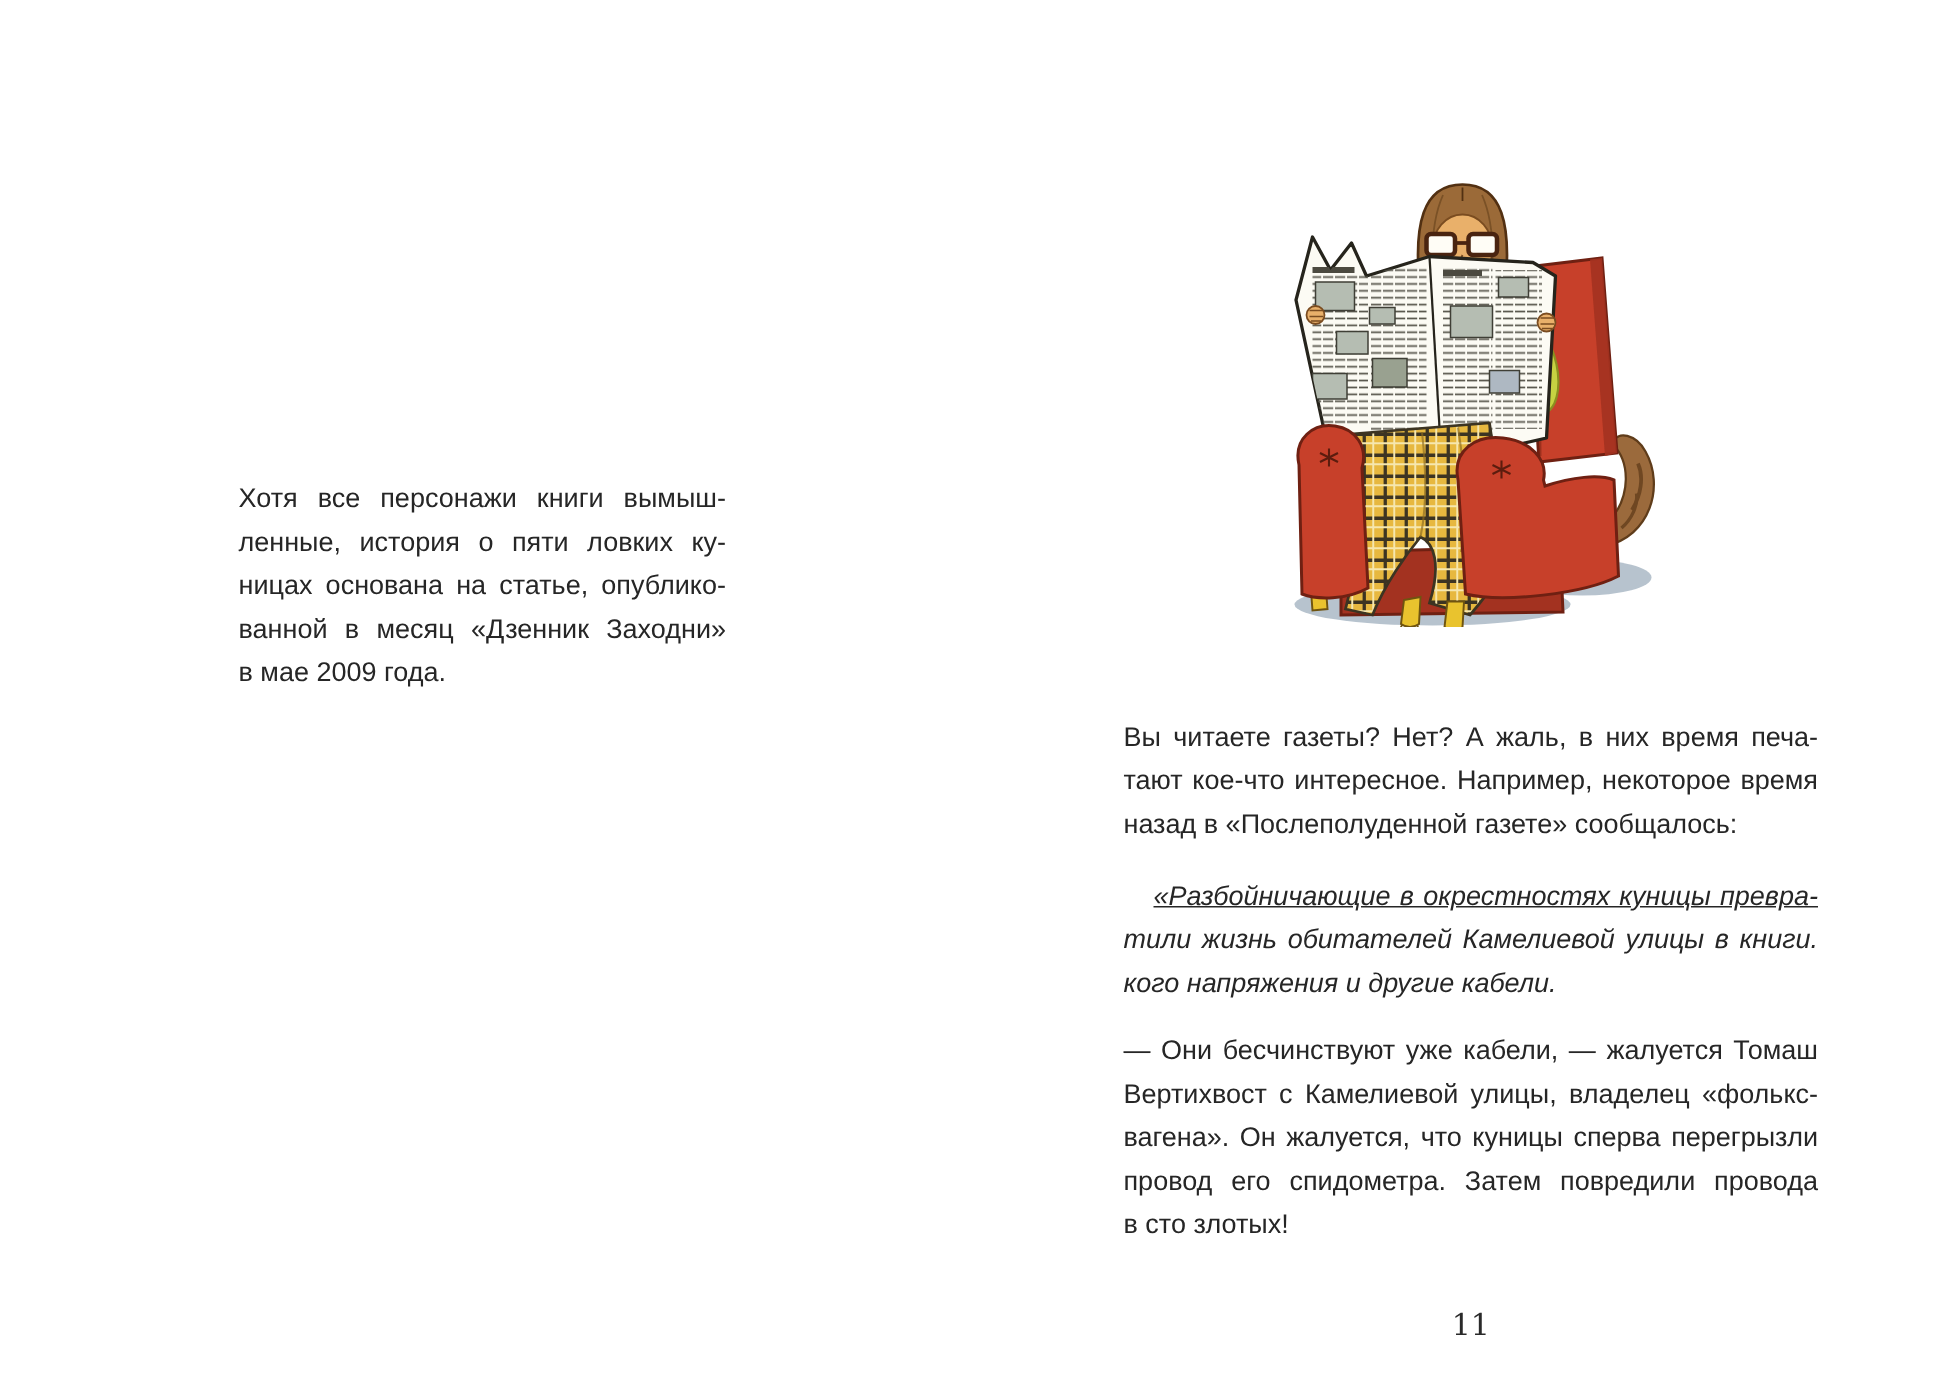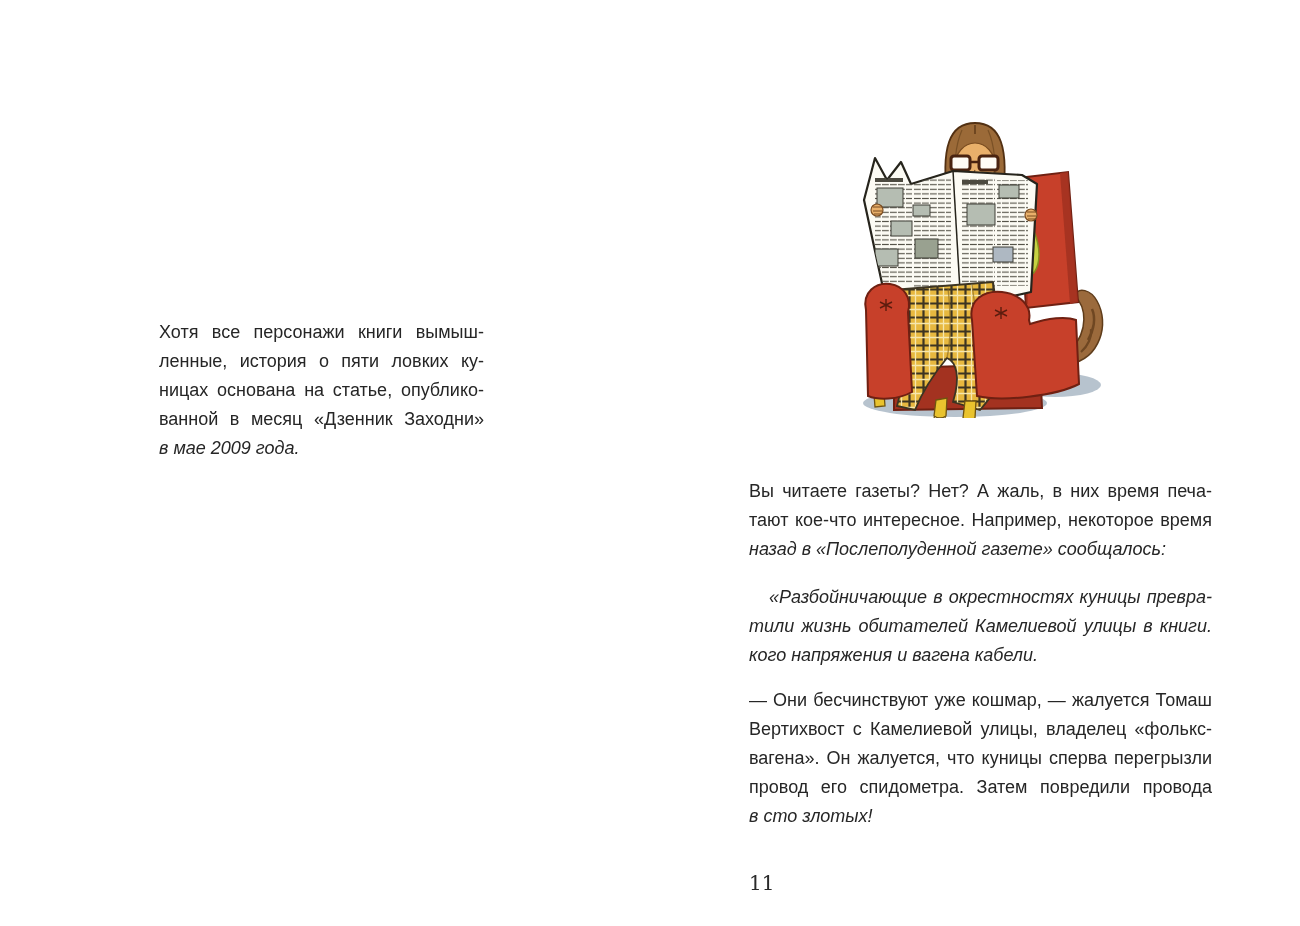--- a/index.html
+++ b/index.html
@@ -7,25 +7,25 @@
     width:1300px;height:926px;background:#ffffff;position:relative;
     font-family:"Liberation Sans",sans-serif;color:#262626;overflow:hidden;
   }
   .page{position:absolute;inset:0;margin-top:40px;}
   .tb{position:absolute;}
   .tline{
     height:29px;line-height:29px;font-size:18px;
     text-align:justify;text-align-last:justify;white-space:normal;
     letter-spacing:0;
   }
-  .tline.last{text-align-last:left;font-style:italic;}
+  .tline.last{text-align-last:left;}
   .italic .tline{font-style:italic;}
-  .indent-first .tline:first-child{text-indent:20px;}
+  .indent-first .tline:first-child{text-indent:20px;text-decoration:underline;}
   .pagenum{
-    position:absolute;left:749px;top:831px;width:463px;
+    position:absolute;left:749px;top:831px;width:463px;text-align:center;
     font-family:"DejaVu Serif",serif;font-size:20px;color:#2a2a2a;
   }
   .illus{position:absolute;left:850px;top:78px;width:280px;height:300px;}
 </style>
 </head>
 <body>
 
 <main class="page">
 
   <section>
@@ -159,25 +159,25 @@
 
     <div class="tb" style="left:749px;top:437px;width:463px;">
         <div class="tline">Вы читаете газеты? Нет? А жаль, в них время печа-</div>
         <div class="tline">тают кое-что интересное. Например, некоторое время</div>
         <div class="tline last">назад в «Послеполуденной газете» сообщалось:</div>
       </div>
 
     <div class="tb italic indent-first" style="left:749px;top:543px;width:463px;">
         <div class="tline">«Разбойничающие в окрестностях куницы превра-</div>
         <div class="tline">тили жизнь обитателей Камелиевой улицы в книги.</div>
-        <div class="tline last">кого напряжения и вагена кабели.</div>
+        <div class="tline last">кого напряжения и другие кабели.</div>
       </div>
 
     <div class="tb" style="left:749px;top:646px;width:463px;">
-        <div class="tline">— Они бесчинствуют уже кошмар, — жалуется Томаш</div>
+        <div class="tline">— Они бесчинствуют уже кабели, — жалуется Томаш</div>
         <div class="tline">Вертихвост с Камелиевой улицы, владелец «фолькс-</div>
         <div class="tline">вагена». Он жалуется, что куницы сперва перегрызли</div>
         <div class="tline">провод его спидометра. Затем повредили провода</div>
         <div class="tline last">в сто злотых!</div>
       </div>
 
     <div class="pagenum">11</div>
   </section>
 </main>
 

